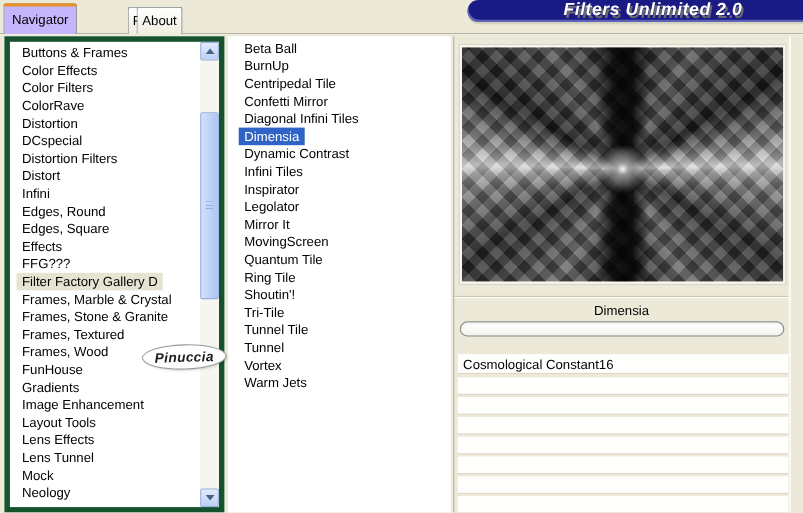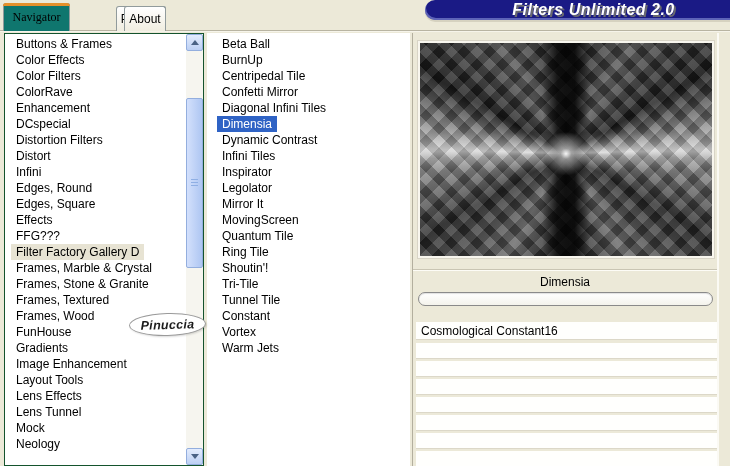--- a/index.html
+++ b/index.html
@@ -27,31 +27,31 @@
     white-space:nowrap;
   }
   
   .tab-strip-line { position:absolute; left:0; top:30px; width:730px; height:1px;
     background:#b8b4a2; box-shadow:0 1px 0 #f6f4ea; z-index:1; }
   .tab { position:absolute; background:linear-gradient(180deg,#ffffff,#f0ede0);
     border:1px solid #919b9c; border-bottom:none; border-radius:3px 3px 0 0;
     display:flex; align-items:center; justify-content:center; z-index:2;
     cursor:default; }
   .tab.inactive { top:6px; height:25px; }
-  .tab.active { top:3px; height:28px; background:#0f766e; z-index:3;font-family:Liberation Serif, serif; }
+  .tab.active { top:3px; height:28px; background:#c4b5fd; z-index:3; }
   .tab.active::before { content:""; position:absolute; left:-1px; right:-1px; top:-1px;
     height:3px; background:#e5902a; border-radius:3px 3px 0 0; }
   #tab-navigator { left:3px; width:67px; }
   #tab-presets   { left:72px; width:50px;margin-left:44px; }
   #tab-about     { left:124px; width:42px; }
   
   .listbox {
     position:absolute; top:33px; height:433px; background:#fff;
   }
-  #cat-listbox { left:4px; width:200px; border:1px solid #14532d;
+  #cat-listbox { left:4px; width:200px; border:5px solid #14532d;
     padding:2px 18px 0 6px; overflow:hidden; }
   #filter-listbox { left:207px; width:203px; padding:3px 16px 0 10px; overflow:hidden; }
   .list-item {
     height:16px; line-height:16px; padding:0 5px; width:max-content;
     white-space:nowrap; cursor:default;
   }
   .list-item.sel-inactive { background:#e7e3d3; }
   .list-item.sel-active { background:#2f63c5; color:#fff; }
   
   .scrollbar { position:absolute; top:0; right:0; bottom:0; width:17px;
@@ -128,21 +128,21 @@
 <div class="tab inactive" id="tab-about">
   <span>About</span>
 </div>
 
 <div class="listbox" id="cat-listbox">
   <div id="cat-list-items">
       <div class="list-item">Buttons &amp; Frames</div>
       <div class="list-item">Color Effects</div>
       <div class="list-item">Color Filters</div>
       <div class="list-item">ColorRave</div>
-      <div class="list-item">Enhancement</div>
+      <div class="list-item">Distortion</div>
       <div class="list-item">DCspecial</div>
       <div class="list-item">Distortion Filters</div>
       <div class="list-item">Distort</div>
       <div class="list-item">Infini</div>
       <div class="list-item">Edges, Round</div>
       <div class="list-item">Edges, Square</div>
       <div class="list-item">Effects</div>
       <div class="list-item">FFG???</div>
       <div class="list-item sel-inactive">Filter Factory Gallery D</div>
       <div class="list-item">Frames, Marble &amp; Crystal</div>
@@ -181,21 +181,21 @@
       <div class="list-item">Infini Tiles</div>
       <div class="list-item">Inspirator</div>
       <div class="list-item">Legolator</div>
       <div class="list-item">Mirror It</div>
       <div class="list-item">MovingScreen</div>
       <div class="list-item">Quantum Tile</div>
       <div class="list-item">Ring Tile</div>
       <div class="list-item">Shoutin'!</div>
       <div class="list-item">Tri-Tile</div>
       <div class="list-item">Tunnel Tile</div>
-      <div class="list-item">Constant</div>
+      <div class="list-item">Tunnel</div>
       <div class="list-item">Vortex</div>
       <div class="list-item">Warm Jets</div>
     </div>
 </div>
 
 <div class="right-panel">
   <div class="preview"></div>
   <div class="panel-groove"></div>
   <div class="preview-label">Dimensia</div>
   <div class="progress"></div>

